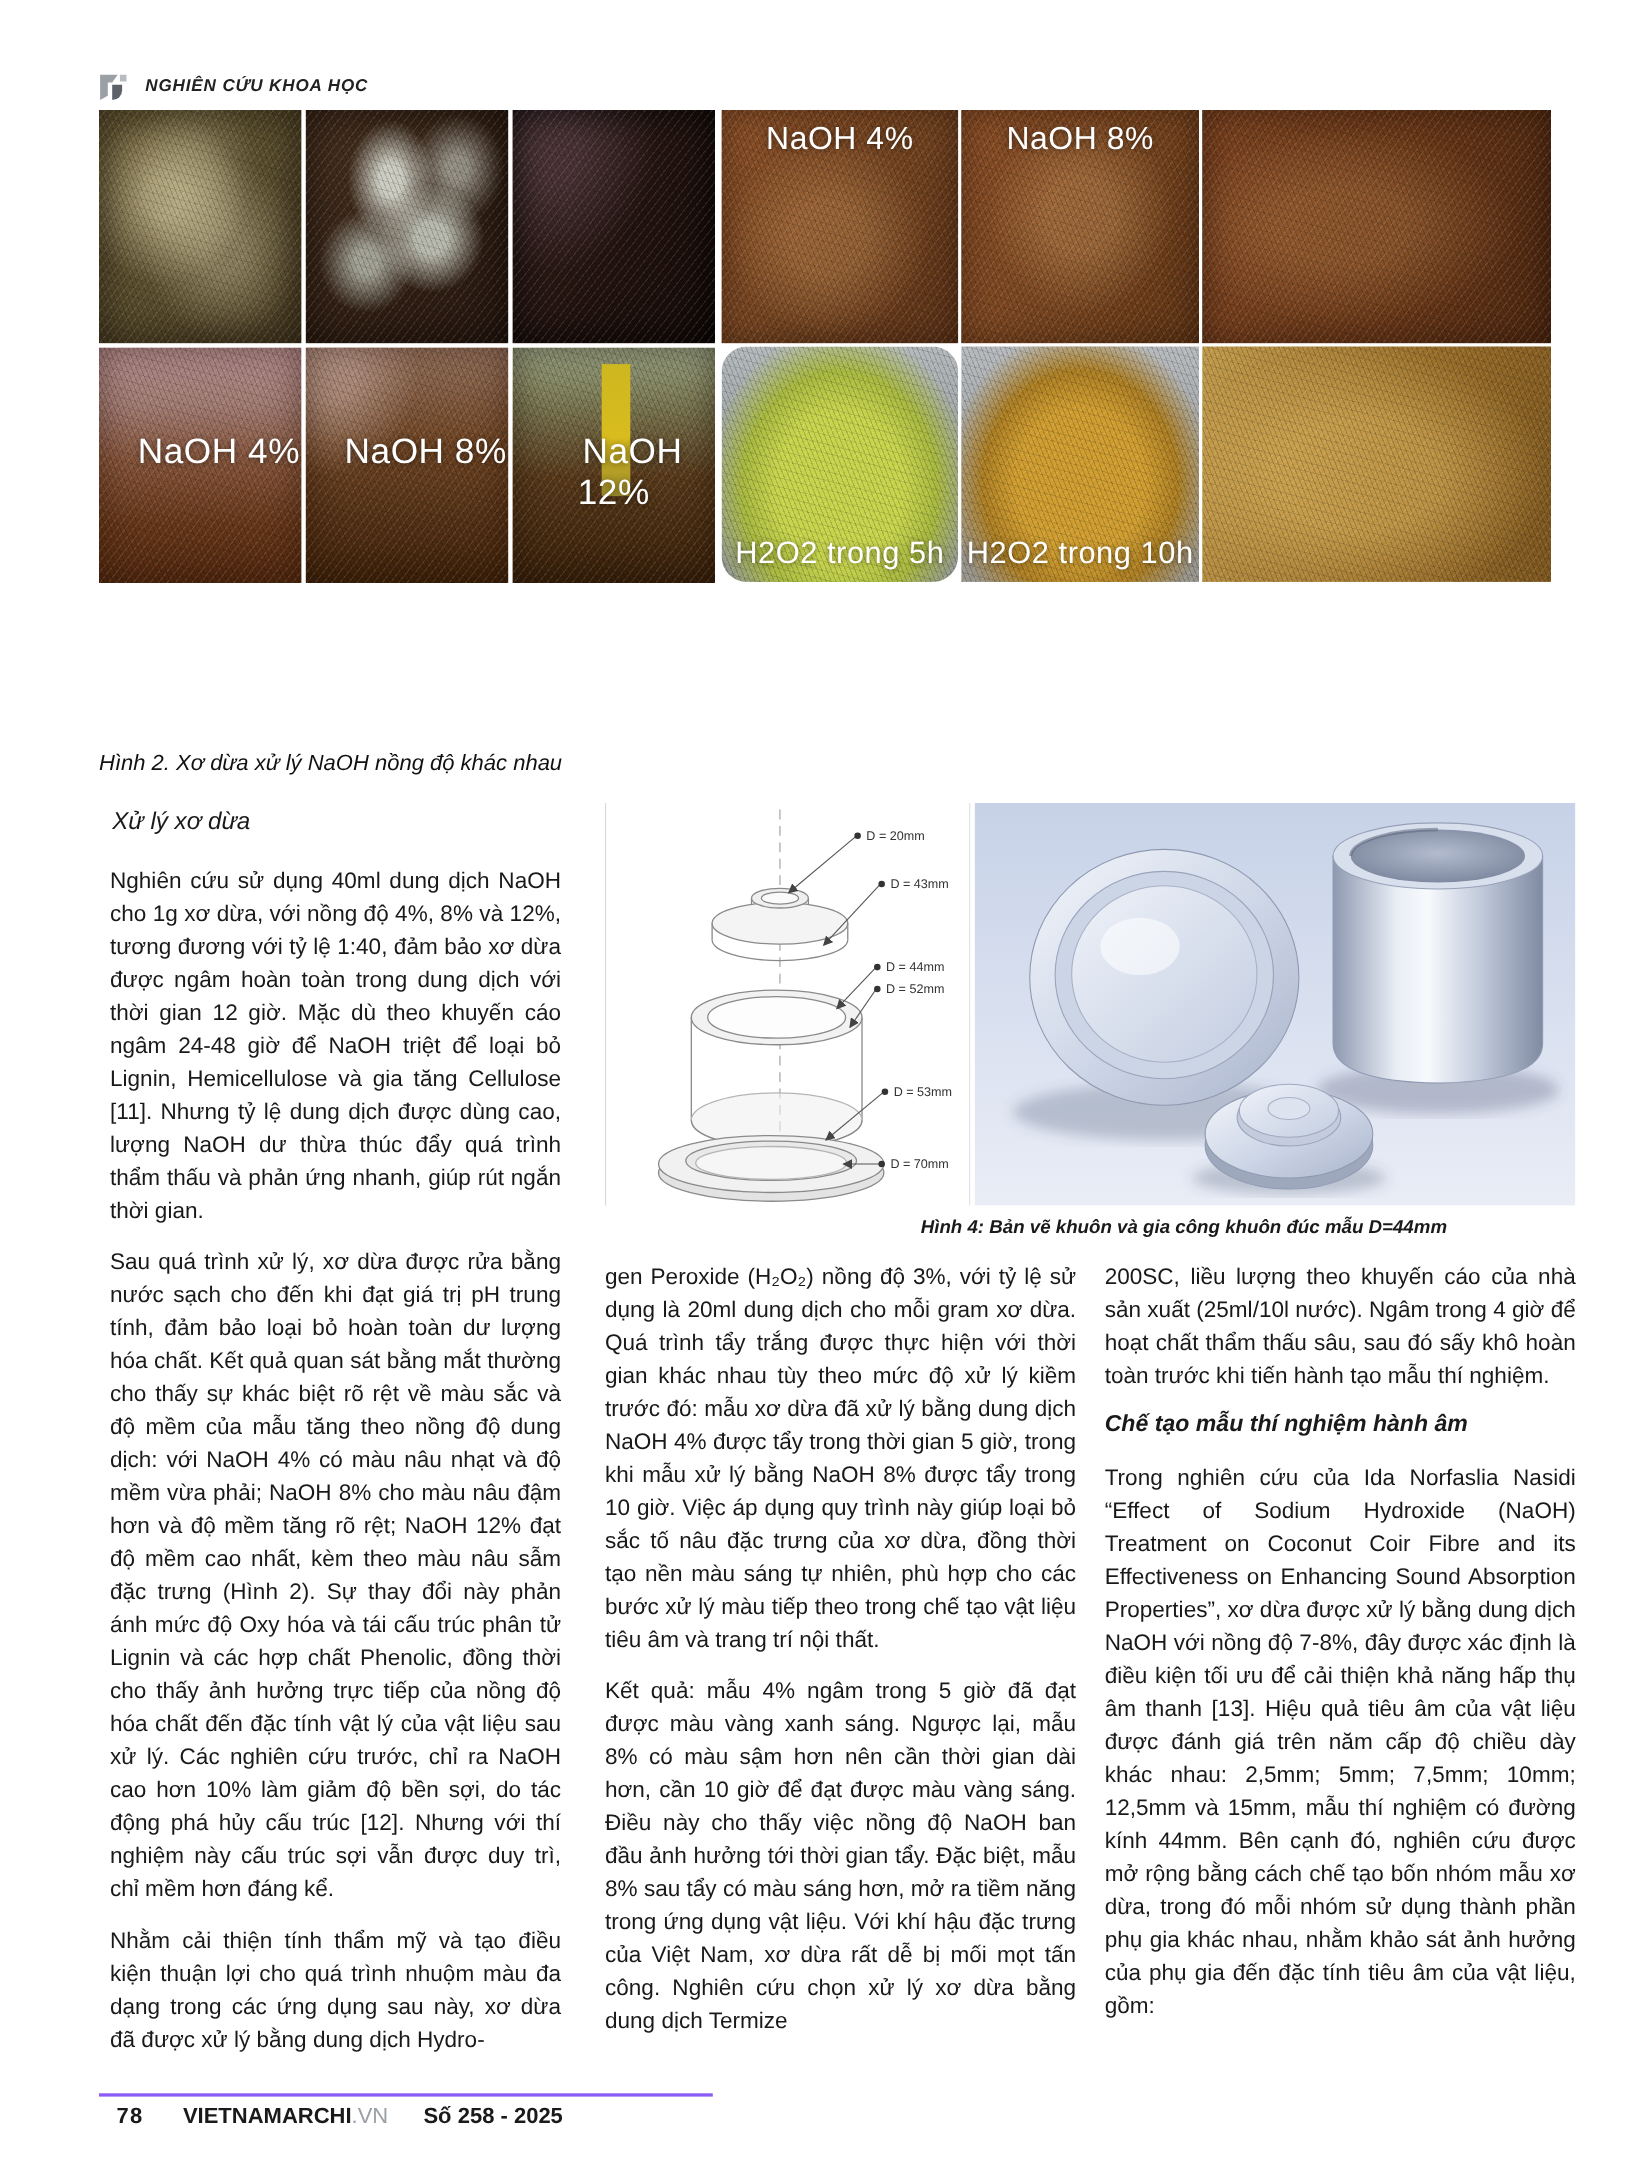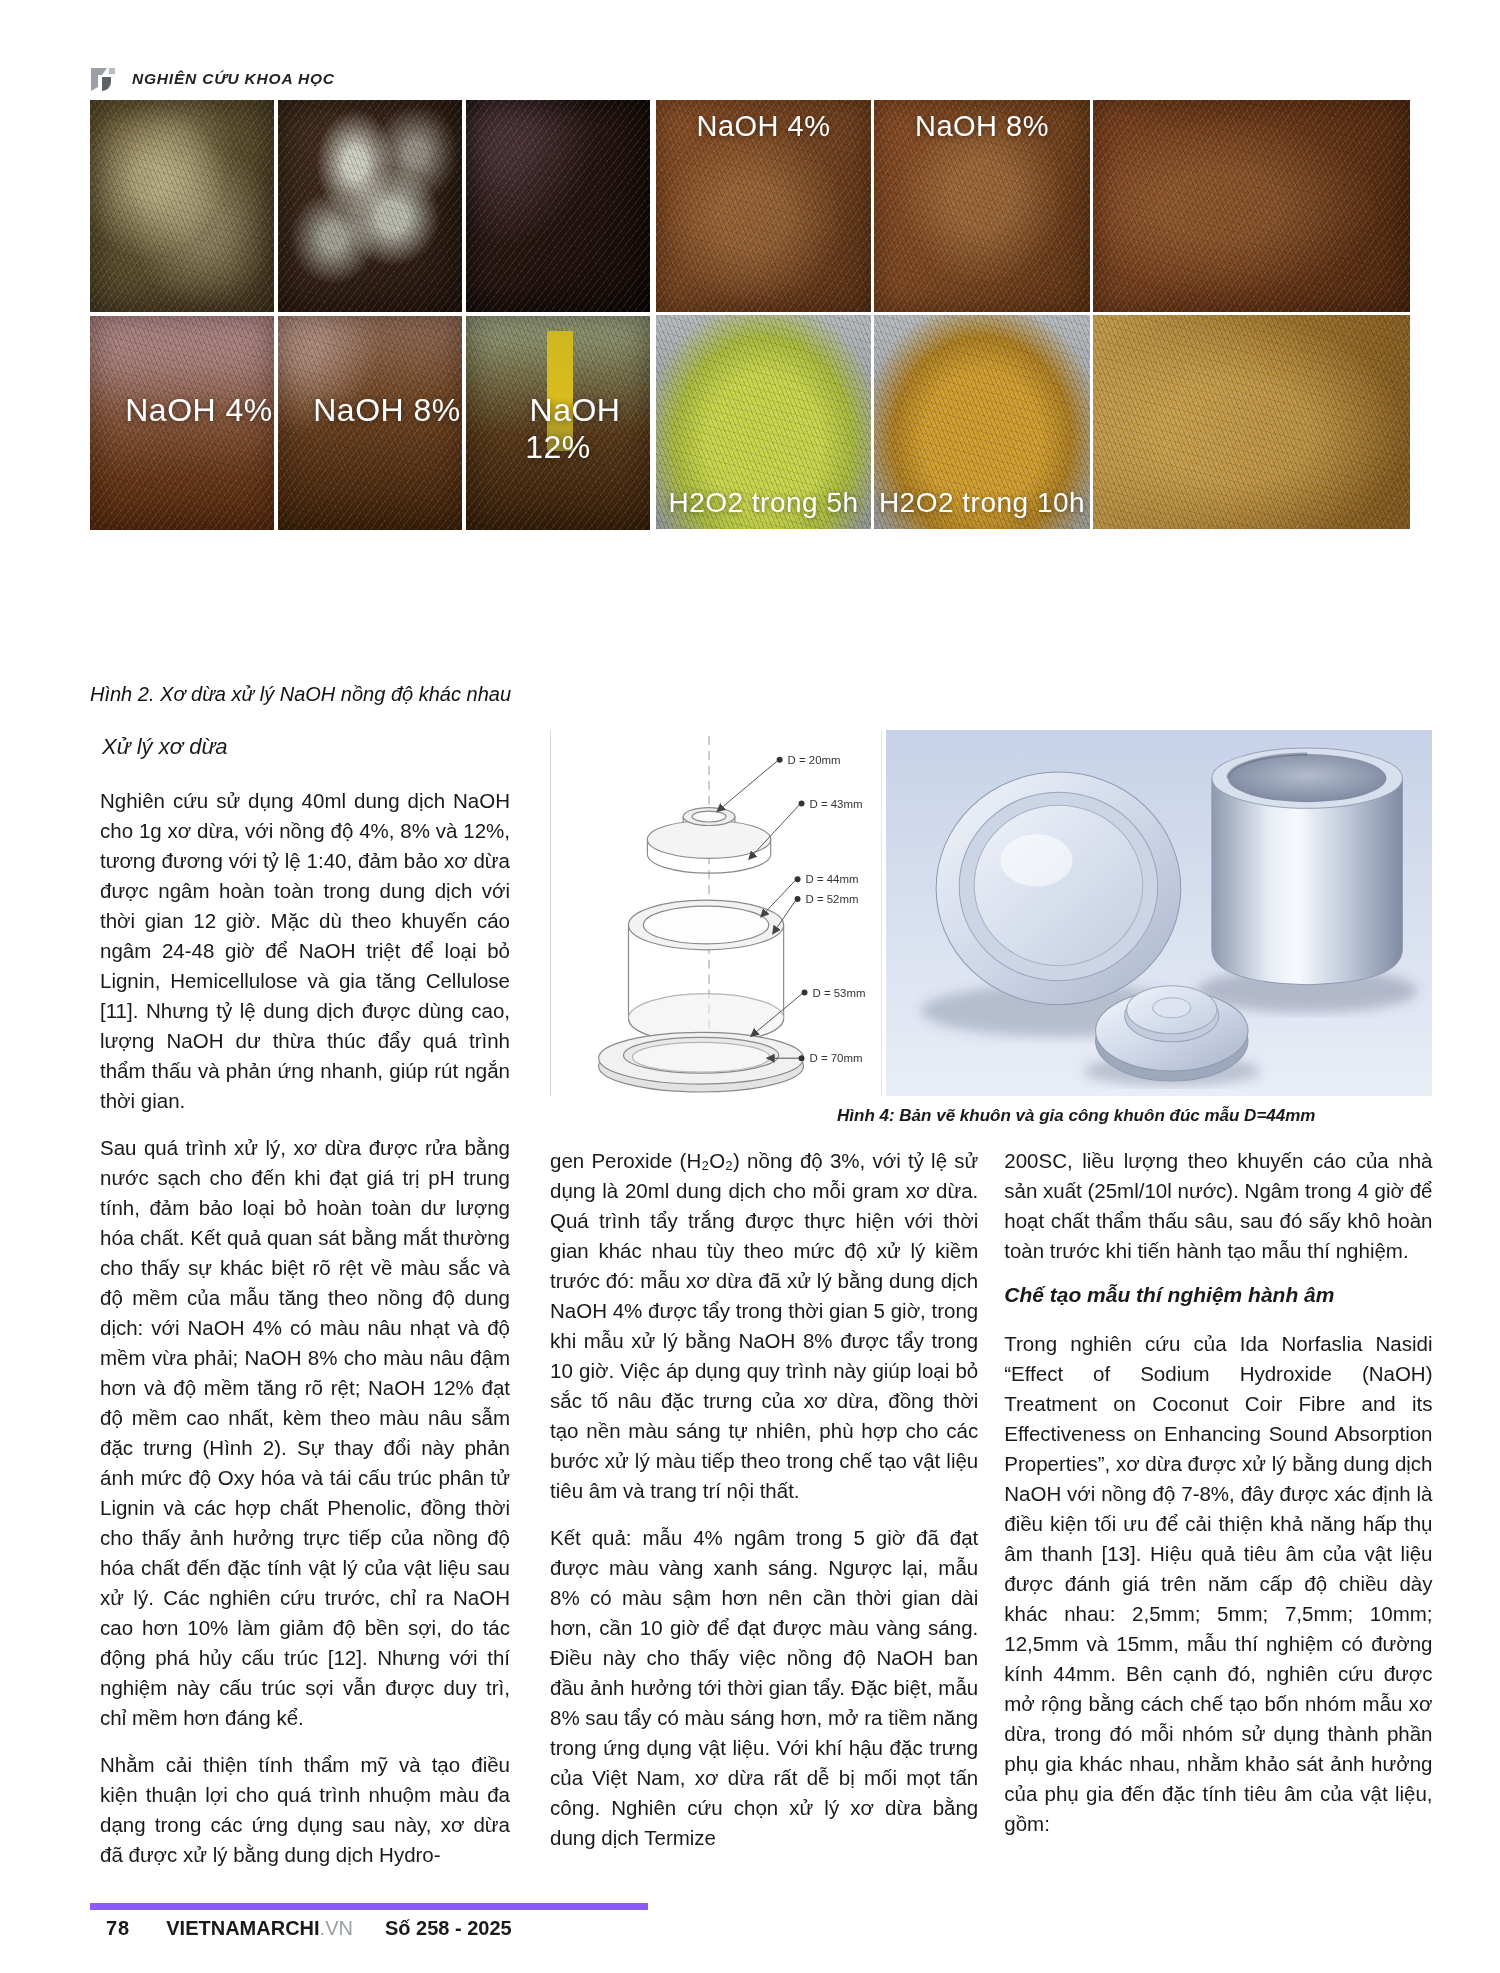--- a/index.html
+++ b/index.html
@@ -80,21 +80,21 @@
   .r2 { background:
       radial-gradient(ellipse at 50% 45%, rgba(215,160,100,.35) 0 20%, transparent 55%),
       linear-gradient(115deg,#8a4e26 0%,#74431e 60%,#5e3414 100%);
       box-shadow:inset 0 0 28px rgba(30,12,2,.5); }
   .r3 { background:
       radial-gradient(ellipse at 40% 50%, rgba(200,140,80,.3) 0 22%, transparent 60%),
       linear-gradient(100deg,#7c4320 0%,#693818 55%,#4e2810 100%);
       box-shadow:inset 0 0 30px rgba(25,10,2,.55); }
   .r4 { background:
       radial-gradient(ellipse at 50% 60%, #c6d44c 0 38%, #a7b83e 58%, transparent 80%),
-      linear-gradient(#b4b9bc 0%,#a2a7aa 30%,#90958f 100%); }
+      linear-gradient(#b4b9bc 0%,#a2a7aa 30%,#90958f 100%); border-radius: 23px; }
   .r5 { background:
       radial-gradient(ellipse at 50% 58%, #cf9d2f 0 38%, #ab7d22 58%, transparent 80%),
       linear-gradient(#b7babd 0%,#a8abae 30%,#97938a 100%); }
   .r6 { background:
       radial-gradient(ellipse at 45% 55%, rgba(225,185,95,.5) 0 30%, transparent 70%),
       linear-gradient(105deg,#c09a4a 0%,#9a6f2a 55%,#7c561e 100%); }
 
   
   .cap { position:absolute; top:683px; font-style:italic; font-size:20px; color:#111; }
   .cap2 { left:90px; width:560px; text-align:left; }
@@ -110,21 +110,21 @@
 
   
   .fig4 { display:flex; height:366px; }
   .f4-draw { width:332px; flex:none; background:#fff; border-left:1px solid #d8d8d8; border-right:1px solid #e2e2e2; }
   .f4-photo { flex:1; margin-left:4px; }
   .cap4 { font-style:italic; font-weight:bold; font-size:17px; margin:10px 0 20px 0; text-align:center; padding-left:170px; }
   .two-cols { display:flex; gap:26px; margin-top:6px; }
   .two-cols > div { flex:1; }
 
   
-  .footer { position:absolute; left:90px; top:1903px; width:558px; border-top:7px solid #8b5cf6; display:flex; align-items:flex-end; }
+  .footer { position:absolute; left:90px; top:1903px; width:558px; border-top:3px solid #8b5cf6; display:flex; align-items:flex-end; }
   .f-cell { display:flex; align-items:center; padding:7px 20px 10px 10px; font-size:20px; font-weight:bold; }
   .f-cell.page-num { padding:7px 24px 10px 16px; letter-spacing:1px; }
   .f-sep { width:2px; background:#141414; }
   .f-site .vn { color:#9aa0a6; font-weight:400; }
 </style>
 </head>
 <body>
 
 <div class="page">
 

